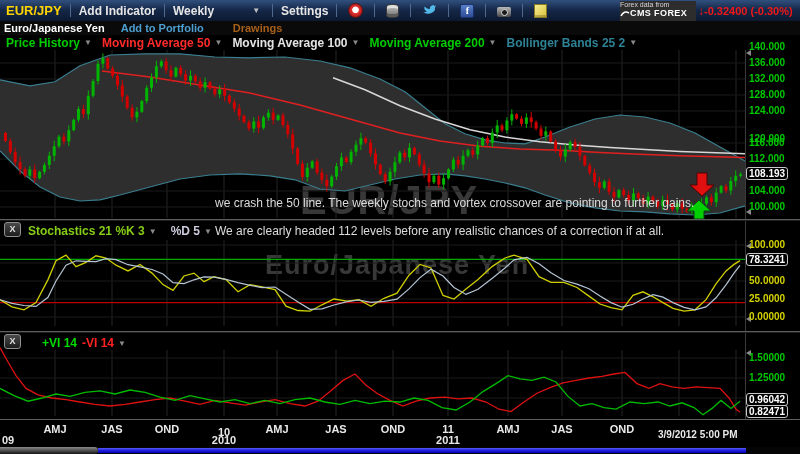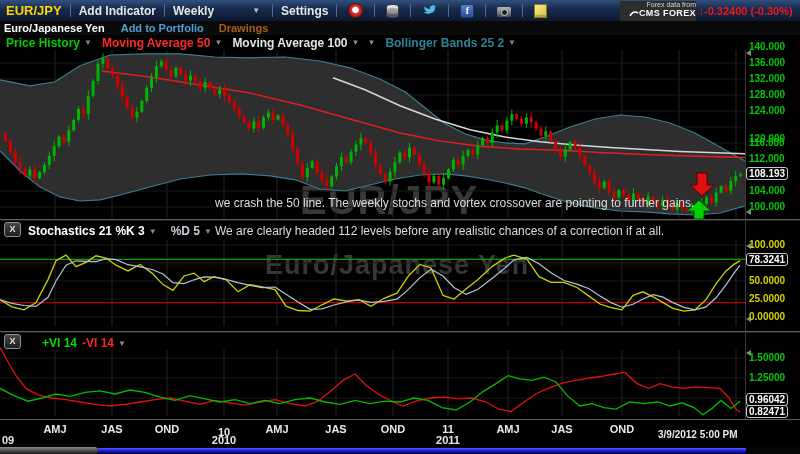--- a/index.html
+++ b/index.html
@@ -18,36 +18,36 @@
   .icn{position:relative;margin:0 3px;display:inline-block;}
   .ic-alarm{width:13px;height:13px;border-radius:50%;border:1px solid #601010;
      background:radial-gradient(circle at 50% 45%,#fff 30%,#e03030 38%,#b01818 75%,#701010 100%);}
   .ic-db{width:11px;height:12px;background:linear-gradient(#c8c8c8,#6a6a6a);border:1px solid #3a3a3a;border-radius:5px/3px;
      box-shadow:inset 0 3px 0 #dfdfdf, inset 0 -3px 0 #5a5a5a;}
   .ic-fb{width:12px;height:12px;background:linear-gradient(#5a7fc8,#2c4c96);border-radius:2px;border:1px solid #1a3370;}
   .ic-fb::after{content:"f";display:block;color:#fff;font:bold 10px/12px "Liberation Serif",serif;text-align:center;}
   .ic-cam{width:14px;height:10px;background:linear-gradient(#b8b8b8,#4a4a4a);border-radius:2px;margin-top:2px;}
   .ic-cam::after{content:"";position:absolute;left:4px;top:2px;width:5px;height:5px;border-radius:50%;background:#1a1a1a;border:1px solid #ddd;}
   .ic-note{width:11px;height:12px;background:linear-gradient(135deg,#f7ec92,#d8c23c);border:1px solid #8a7a20;box-shadow:inset 0 -2px 0 rgba(0,0,0,.2);}
-  .provider{position:absolute;left:620px;top:1px;width:76px;height:26px;background:#2d2d2d;border-radius:0;text-align:right;z-index:8;}
+  .provider{position:absolute;left:620px;top:1px;width:76px;height:26px;background:#2d2d2d;border-radius:0;text-align:left;z-index:8;}
   .provider .p1{font-size:7px;font-weight:normal;color:#d8d8d8;line-height:8px;}
   .provider .p2{font-size:9px;font-weight:bold;color:#fff;line-height:9px;letter-spacing:.4px;}
   .change{position:absolute;left:698px;top:4px;color:#f21818;font-size:11px;font-weight:bold;z-index:8;white-space:nowrap;}
   .row2{position:absolute;left:0;top:21px;width:800px;height:14px;background:#0a0a0a;z-index:7;display:flex;align-items:center;font-size:11px;font-weight:bold;}
   .sh-name{color:#fff;margin-left:4px;}
   .sh-port{color:#4d9fd0;margin-left:16px;}
-  .sh-draw{color:#a86018;margin-left:0;padding-left:15px;}
+  .sh-draw{color:#a86018;margin-left:14px;padding-left:15px;}
   .row3{position:absolute;left:0;top:35px;width:745px;height:15px;background:#000;z-index:7;display:flex;align-items:center;font-size:12px;font-weight:bold;}
   .c-green{color:#00cc00;margin-left:6px;}
   .c-red{color:#ff2a2a;margin-left:6px;}
   .c-white{color:#e4e4e4;margin-left:6px;}
   .c-teal{color:#2e8296;margin-left:6px;}
   .ann{position:absolute;color:#dcdcdc;font-size:12px;z-index:6;white-space:nowrap;}
   .hdr{position:absolute;z-index:6;display:flex;align-items:center;font-size:12px;font-weight:bold;white-space:nowrap;}
-  .c-yellow{color:#ffffff;}
+  .c-yellow{color:#84cc16;}
   .c-dlabel{color:#ccccdd;margin-left:10px;}
   .c-viplus{color:#00dd00;}
   .c-viminus{color:#ff2222;margin-left:5px;}
   .xbtn{position:absolute;left:4px;width:15px;height:13px;border:1px solid #909090;border-radius:3px;z-index:7;
         background:linear-gradient(#4a4a4a,#1c1c1c);color:#e0e0e0;font-size:9px;font-weight:bold;text-align:center;line-height:13px;}
   .axisbg{position:absolute;left:745px;top:50px;width:55px;height:397px;background:#000;border-left:1px solid #3a3a3a;z-index:4;}
   .alab{position:absolute;font-size:10px;font-weight:bold;white-space:nowrap;z-index:6;}
   .abox{position:absolute;font-size:10px;font-weight:bold;color:#fff;background:#000;border:1px solid #c8c8c8;border-radius:3px;
         padding:0 2px;line-height:11px;z-index:6;white-space:nowrap;}
   .sepline{position:absolute;left:0;width:800px;height:1px;background:#5e5e5e;z-index:6;}
@@ -502,20 +502,21 @@
     <span class="sh-draw">Drawings</span>
   </div>
 
   <div class="row3">
     <span class="c-green">Price History</span>
       <span class="dd g">▼</span>
     <span class="c-red">Moving Average 50</span>
       <span class="dd g">▼</span>
     <span class="c-white">Moving Average 100</span>
       <span class="dd g">▼</span>
+    <span class="c-green">Moving Average 200</span>
       <span class="dd g">▼</span>
     <span class="c-teal">Bollinger Bands 25 2</span>
       <span class="dd g">▼</span>
   </div>
 
   <div class="ann" style="left:215px;top:196px">we crash the 50 line. The weekly stochs and vortex crossover are pointing to further gains.</div>
   <div class="ann" style="left:215px;top:224px">We are clearly headed 112 levels before any realistic chances of a correction if at all.</div>
 
   <div class="sepline" style="top:219px"></div>
   <div class="seplineshadow" style="top:220px"></div>

